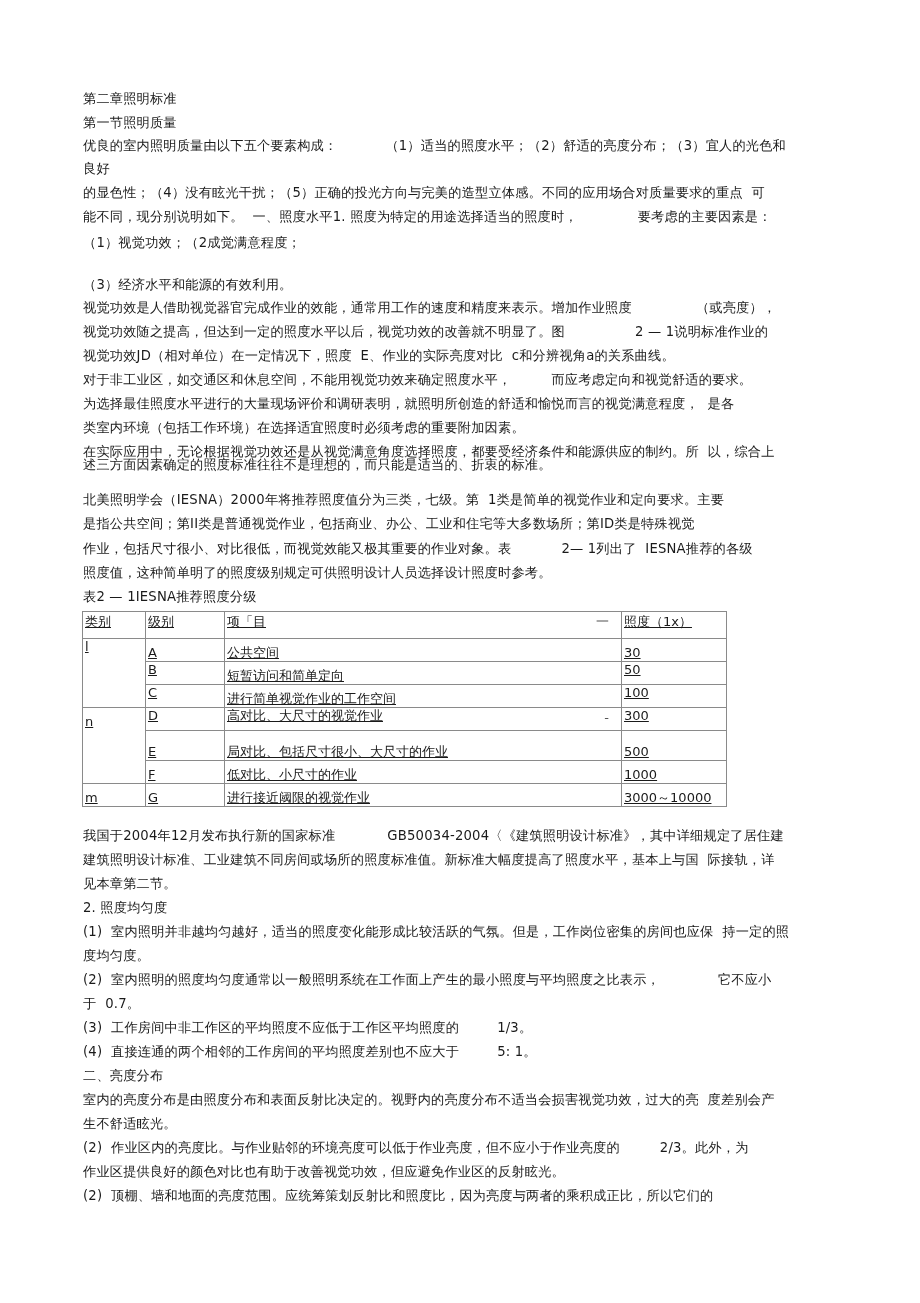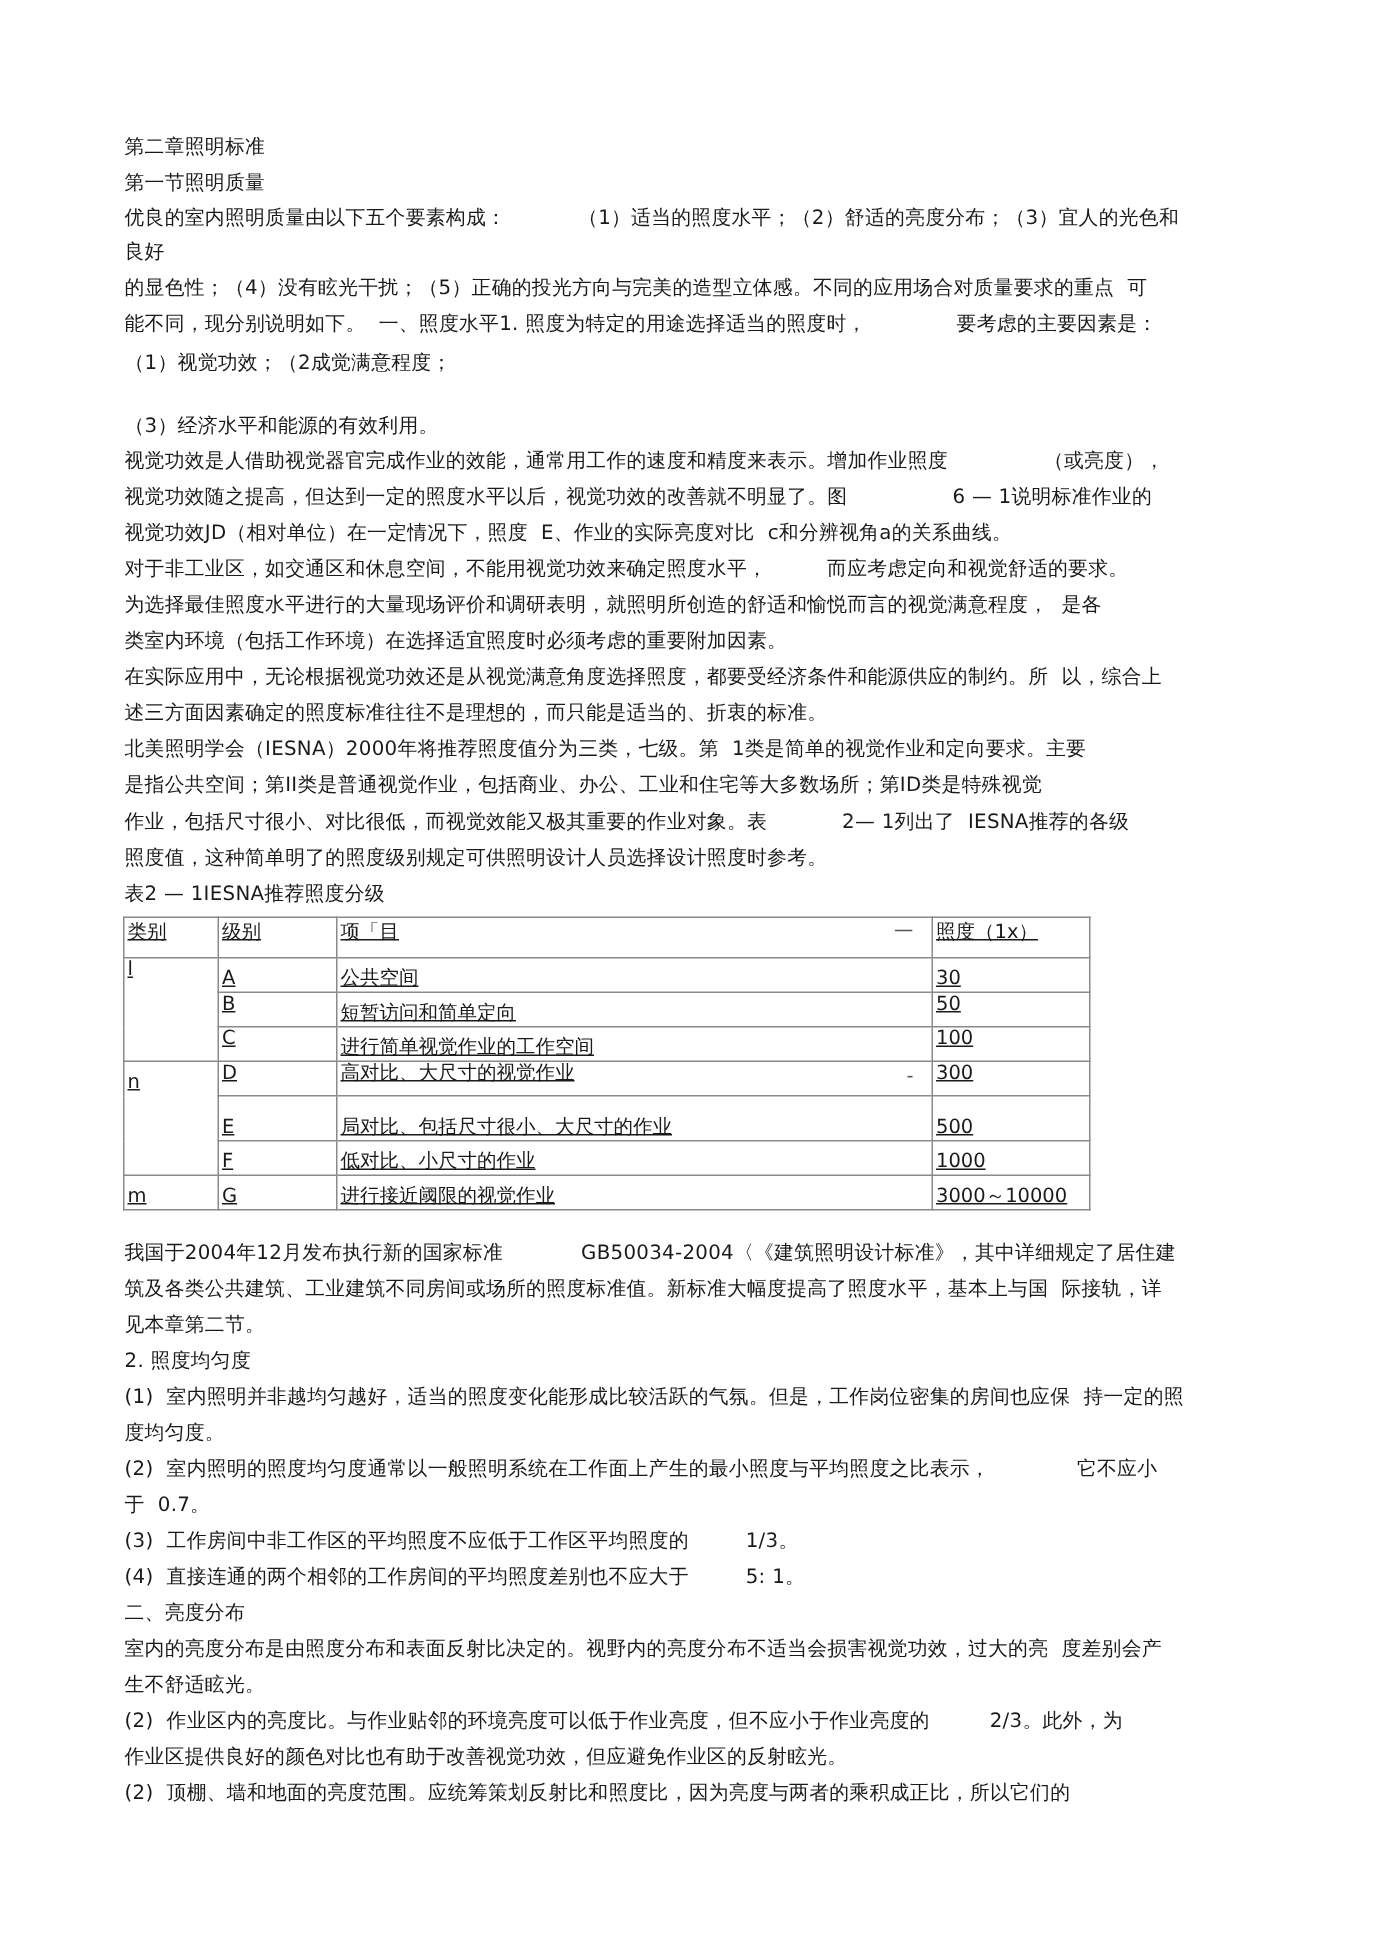--- a/index.html
+++ b/index.html
@@ -24,27 +24,27 @@
   <div class="line" style="top:90px">第二章照明标准</div>
   <div class="line" style="top:114px">第一节照明质量</div>
 
   <div class="line" style="top:137px"><span>优良的室内照明质量由以下五个要素构成：</span><span class="gap" style="width:48px"></span><span>（1）适当的照度水平；（2）舒适的亮度分布；（3）宜人的光色和</span></div>
   <div class="line" style="top:160px">良好</div>
   <div class="line" style="top:184px">的显色性；（4）没有眩光干扰；（5）正确的投光方向与完美的造型立体感。不同的应用场合对质量要求的重点  可</div>
   <div class="line" style="top:208px"><span>能不同，现分别说明如下。  一、照度水平1. 照度为特定的用途选择适当的照度时，</span><span class="gap" style="width:60px"></span><span>要考虑的主要因素是：</span></div>
   <div class="line" style="top:234px">（1）视觉功效；（2成觉满意程度；</div>
   <div class="line" style="top:276px">（3）经济水平和能源的有效利用。</div>
   <div class="line" style="top:299px"><span>视觉功效是人借助视觉器官完成作业的效能，通常用工作的速度和精度来表示。增加作业照度</span><span class="gap" style="width:64px"></span><span>（或亮度），</span></div>
-  <div class="line" style="top:323px"><span>视觉功效随之提高，但达到一定的照度水平以后，视觉功效的改善就不明显了。图</span><span class="gap" style="width:70px"></span><span>6 — 1说明标准作业的</span></div>
+  <div class="line" style="top:323px"><span>视觉功效随之提高，但达到一定的照度水平以后，视觉功效的改善就不明显了。图</span><span class="gap" style="width:70px"></span><span>2 — 1说明标准作业的</span></div>
   <div class="line" style="top:347px">视觉功效JD（相对单位）在一定情况下，照度  E、作业的实际亮度对比  c和分辨视角a的关系曲线。</div>
   <div class="line" style="top:371px"><span>对于非工业区，如交通区和休息空间，不能用视觉功效来确定照度水平，</span><span class="gap" style="width:40px"></span><span>而应考虑定向和视觉舒适的要求。</span></div>
   <div class="line" style="top:395px">为选择最佳照度水平进行的大量现场评价和调研表明，就照明所创造的舒适和愉悦而言的视觉满意程度，  是各</div>
   <div class="line" style="top:419px">类室内环境（包括工作环境）在选择适宜照度时必须考虑的重要附加因素。</div>
   <div class="line" style="top:443px">在实际应用中，无论根据视觉功效还是从视觉满意角度选择照度，都要受经济条件和能源供应的制约。所  以，综合上</div>
-  <div class="line" style="top:467px">述三方面因素确定的照度标准往往不是理想的，而只能是适当的、折衷的标准。</div>
+  <div class="line" style="top:456px">述三方面因素确定的照度标准往往不是理想的，而只能是适当的、折衷的标准。</div>
   <div class="line" style="top:491px">北美照明学会（IESNA）2000年将推荐照度值分为三类，七级。第  1类是简单的视觉作业和定向要求。主要</div>
   <div class="line" style="top:515px">是指公共空间；第II类是普通视觉作业，包括商业、办公、工业和住宅等大多数场所；第ID类是特殊视觉</div>
   <div class="line" style="top:540px"><span>作业，包括尺寸很小、对比很低，而视觉效能又极其重要的作业对象。表</span><span class="gap" style="width:50px"></span><span>2— 1列出了  IESNA推荐的各级</span></div>
   <div class="line" style="top:564px">照度值，这种简单明了的照度级别规定可供照明设计人员选择设计照度时参考。</div>
   <div class="line" style="top:588px">表2 — 1IESNA推荐照度分级</div>
 
   <table class="grade">
     <tbody>
         <tr class="hdr">
       <td class="c1">类别</td>
@@ -87,21 +87,21 @@
     <tr>
       <td class="c1" style="vertical-align:bottom">m</td>
       <td class="c2" style="vertical-align:bottom">G</td>
       <td class="c3">进行接近阈限的视觉作业</td>
       <td class="c4">3000～10000</td>
     </tr>
   </tbody>
     </table>
 
   <div class="line" style="top:827px"><span>我国于2004年12月发布执行新的国家标准</span><span class="gap" style="width:52px"></span><span>GB50034-2004〈《建筑照明设计标准》，其中详细规定了居住建</span></div>
-  <div class="line" style="top:851px">筑及各类公共建筑、工业建筑不同房间或场所的照度标准值。新标准大幅度提高了照度水平，基本上与国  际接轨，详</div>
+  <div class="line" style="top:851px">建筑照明设计标准、工业建筑不同房间或场所的照度标准值。新标准大幅度提高了照度水平，基本上与国  际接轨，详</div>
   <div class="line" style="top:875px">见本章第二节。</div>
   <div class="line" style="top:899px">2. 照度均匀度</div>
   <div class="line" style="top:923px">(1)  室内照明并非越均匀越好，适当的照度变化能形成比较活跃的气氛。但是，工作岗位密集的房间也应保  持一定的照</div>
   <div class="line" style="top:947px">度均匀度。</div>
   <div class="line" style="top:971px"><span>(2)  室内照明的照度均匀度通常以一般照明系统在工作面上产生的最小照度与平均照度之比表示，</span><span class="gap" style="width:58px"></span><span>它不应小</span></div>
   <div class="line" style="top:995px">于  0.7。</div>
   <div class="line" style="top:1019px"><span>(3)  工作房间中非工作区的平均照度不应低于工作区平均照度的</span><span class="gap" style="width:38px"></span><span>1/3。</span></div>
   <div class="line" style="top:1043px"><span>(4)  直接连通的两个相邻的工作房间的平均照度差别也不应大于</span><span class="gap" style="width:38px"></span><span>5: 1。</span></div>
   <div class="line" style="top:1067px">二、亮度分布</div>
   <div class="line" style="top:1091px">室内的亮度分布是由照度分布和表面反射比决定的。视野内的亮度分布不适当会损害视觉功效，过大的亮  度差别会产</div>

